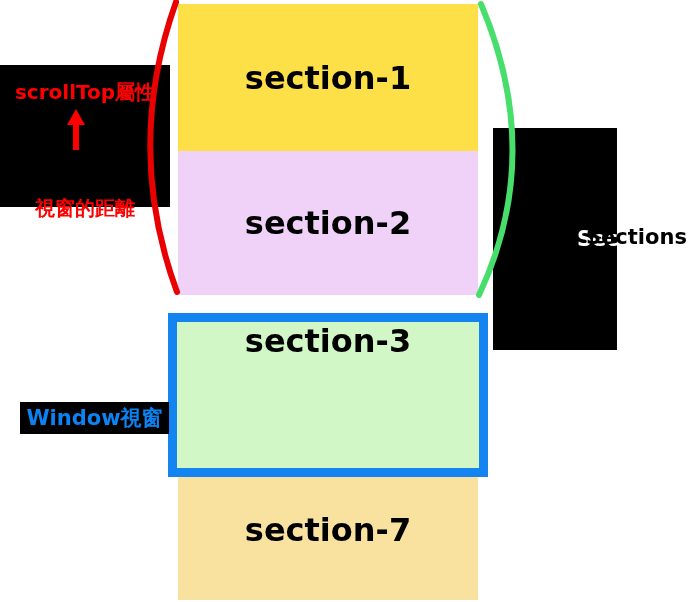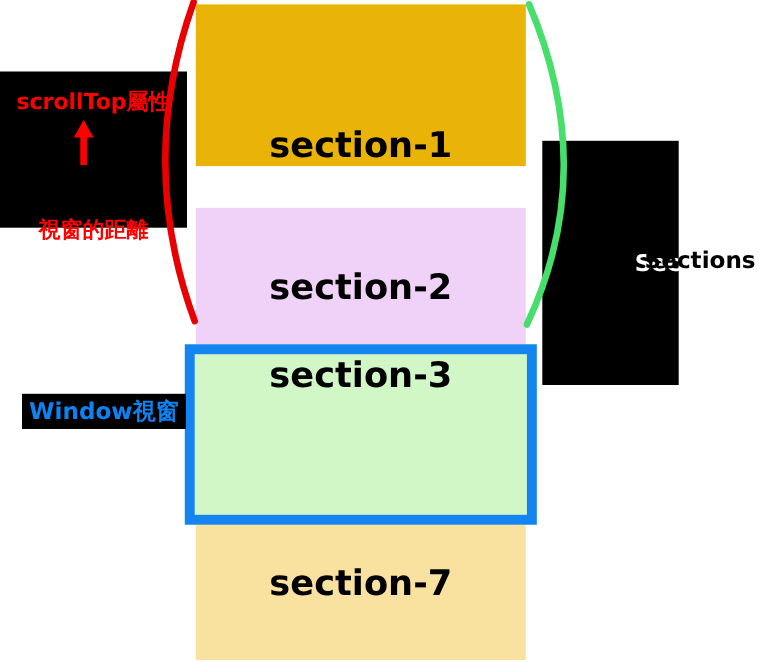--- a/index.html
+++ b/index.html
@@ -7,21 +7,21 @@
     position:relative;width:700px;height:602px;overflow:hidden;background:#ffffff;
     font-family:"DejaVu Sans","Liberation Sans",sans-serif;
   }
   
   .section{
     position:absolute;left:178px;width:300px;
     display:flex;align-items:center;justify-content:center;
     font-weight:bold;font-size:32px;color:#000;z-index:1;
   }
   .s1{top:4px;height:147px;background:#BFCCF3;}
-  .s2{top:151px;height:144px;background:#F0D2F9;margin-top:38px;}
+  .s2{top:151px;height:144px;background:#F0D2F9;}
   .s4{top:460px;height:140px;background:#F9E1A0;}
   
   .viewport-box{
     position:absolute;left:168px;top:295px;width:320px;height:164px;
     box-sizing:border-box;border:9px solid #1484F0;background:#D2F7C7;
     display:flex;align-items:flex-start;justify-content:center;
     font-weight:bold;font-size:32px;color:#000;z-index:1;margin-top:18px;
   }
   
   .callout{
@@ -45,21 +45,21 @@
   .rt-back{left:577px;top:227px;color:#fff;}
   .rt-front{left:586px;top:225px;color:#000;}
   
   .brackets{position:absolute;left:0;top:0;z-index:5;pointer-events:none;}
 </style>
 </head>
 <body>
 
 <div id="canvas">
 
-  <div class="section s1" style="background: #eab308; align-items: flex-end;">
+  <div class="section s1" style="background: #fde047;">
     <span>section-1</span>
   </div>
   <div class="section s2" style="background: rgb(240, 210, 249);">
     <span>section-2</span>
   </div>
   <div class="section s4" style="background: rgb(249, 225, 160);">
     <span>section-7</span>
   </div>
 
   <div class="viewport-box" style="background: rgb(210, 247, 199); border-color: rgb(20, 132, 240);">
@@ -68,21 +68,21 @@
 
   <div class="callout" style="background: rgb(0, 0, 0); color: rgb(255, 0, 0);">
     <div class="line t1">scrollTop屬性</div>
     <svg width="28" height="42" viewBox="0 0 28 42">
       <polygon points="14,0 5,16 23,16" style="fill: rgb(255, 0, 0);"></polygon>
       <rect x="11" y="14" width="6" height="27" style="fill: rgb(255, 0, 0);"></rect>
     </svg>
     <div class="line t3">視窗的距離</div>
   </div>
 
-  <div class="window-bar" style="background: rgb(0, 0, 0); color: rgb(12, 131, 242);">
+  <div class="window-bar" style="background: rgb(0, 0, 0); color: rgb(12, 131, 242); margin-top: 44px;">
     <span>Window視窗</span>
   </div>
 
   <div class="right-box" style="background: rgb(0, 0, 0);"></div>
   <span class="right-text rt-back" style="color: rgb(255, 255, 255);">Sections</span>
   <span class="right-text rt-front" style="color: rgb(0, 0, 0);">Sections</span>
 
   <svg class="brackets" width="700" height="602" viewBox="0 0 700 602">
     <path d="M 176 2 Q 124 148 177 292" fill="none" stroke-width="6" stroke-linecap="round" style="stroke: rgb(233, 0, 0);"></path>
     <path d="M 481 4 Q 545 155 479 295" fill="none" stroke-width="6" stroke-linecap="round" style="stroke: rgb(71, 222, 108);"></path>

